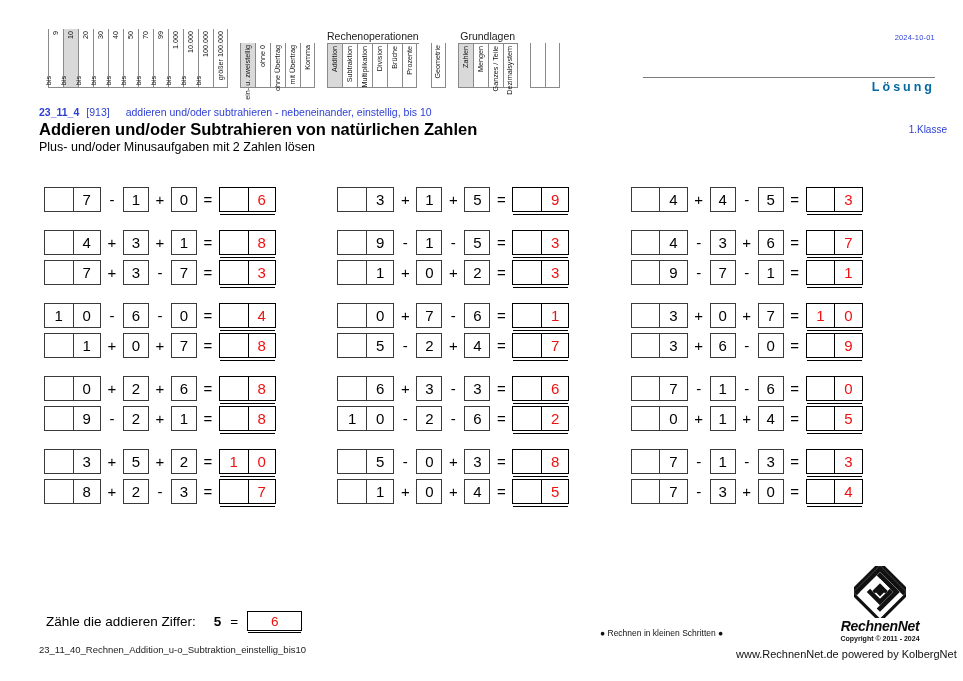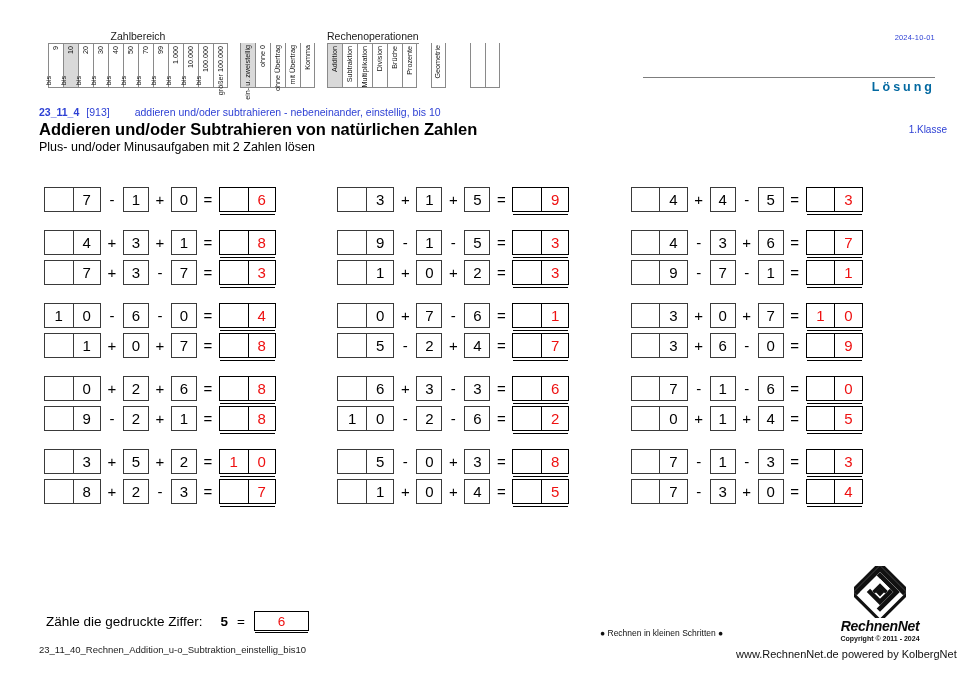--- a/index.html
+++ b/index.html
@@ -78,21 +78,21 @@
     font-size:10px; color:#2c3fd4;margin-top:28px;
   }
 
   
   #subject-line{
     position:absolute; left:39px; top:106px;
     font-size:10.5px; color:#2c3fd4; white-space:nowrap;
   }
   #subject-line .code{ font-weight:bold; }
   #subject-line .brk{ margin-left:7px; }
-  #subject-line .desc{ margin-left:25px; }
+  #subject-line .desc{ margin-left:16px; }
   #main-title{
     position:absolute; left:39px; top:120px;
     font-size:16.5px; font-weight:bold; color:#000; white-space:nowrap;text-align:right;
   }
   #sub-title{
     position:absolute; left:39px; top:140px;
     font-size:12.5px; color:#000; white-space:nowrap;
   }
 
   
@@ -215,21 +215,20 @@
     font-size:14px; font-weight:bold; letter-spacing:-.3px;
     line-height:1.05; color:#0a0a0a; margin-top:1px;font-style:italic;
   }
   #logo-copy{ font-size:7px; font-weight:bold; color:#111; margin-top:1px; }
 </style>
 </head>
 <body>
 
 <div id="header-table">
     <div class="grp">
-      <div class="grp-title">Zahlbereich</div>
       <div class="grp-cells">
         <div class="hcell">
           <span class="vt">9</span>
           <span class="vb">bis</span>
         </div>
         <div class="hcell on">
           <span class="vt">10</span>
           <span class="vb">bis</span>
         </div>
         <div class="hcell">
@@ -321,20 +320,37 @@
     <div class="gap"></div>
     <div class="grp">
       <div class="grp-title blank"></div>
       <div class="grp-cells">
         <div class="hcell">
           <span class="vt">Geometrie</span>
         </div>
       </div>
     </div>
     <div class="gap"></div>
+    <div class="grp">
+      <div class="grp-title">Grundlagen</div>
+      <div class="grp-cells">
+        <div class="hcell on">
+          <span class="vt">Zahlen</span>
+        </div>
+        <div class="hcell">
+          <span class="vt">Mengen</span>
+        </div>
+        <div class="hcell">
+          <span class="vt">Ganzes / Teile</span>
+        </div>
+        <div class="hcell">
+          <span class="vt">Dezimalsystem</span>
+        </div>
+      </div>
+    </div>
     <div class="gap"></div>
     <div class="grp">
       <div class="grp-title blank"></div>
       <div class="grp-cells">
         <div class="hcell"></div>
         <div class="hcell"></div>
       </div>
     </div>
   </div>
 
@@ -787,21 +803,21 @@
           <div class="ansbox">
             <div class="c"></div>
             <div class="c sep">4</div>
           </div>
         </div>
       </div>
     </div>
   </div>
 
 <div id="count-task">
-  <span class="cnt-label">Zähle die gedruckte Ziffer:</span>
+  <span class="cnt-label">Zähle die addieren Ziffer:</span>
   <span class="cnt-digit">5</span>
   <span class="cnt-eq">=</span>
   <span id="count-answer">6</span>
 </div>
 
 <div id="file-label">23_11_40_Rechnen_Addition_u-o_Subtraktion_einstellig_bis10</div>
 <div id="footer-mid">● Rechnen in kleinen Schritten ●</div>
 <div id="footer-url">www.RechnenNet.de powered by KolbergNet</div>
 
 <div id="logo">

